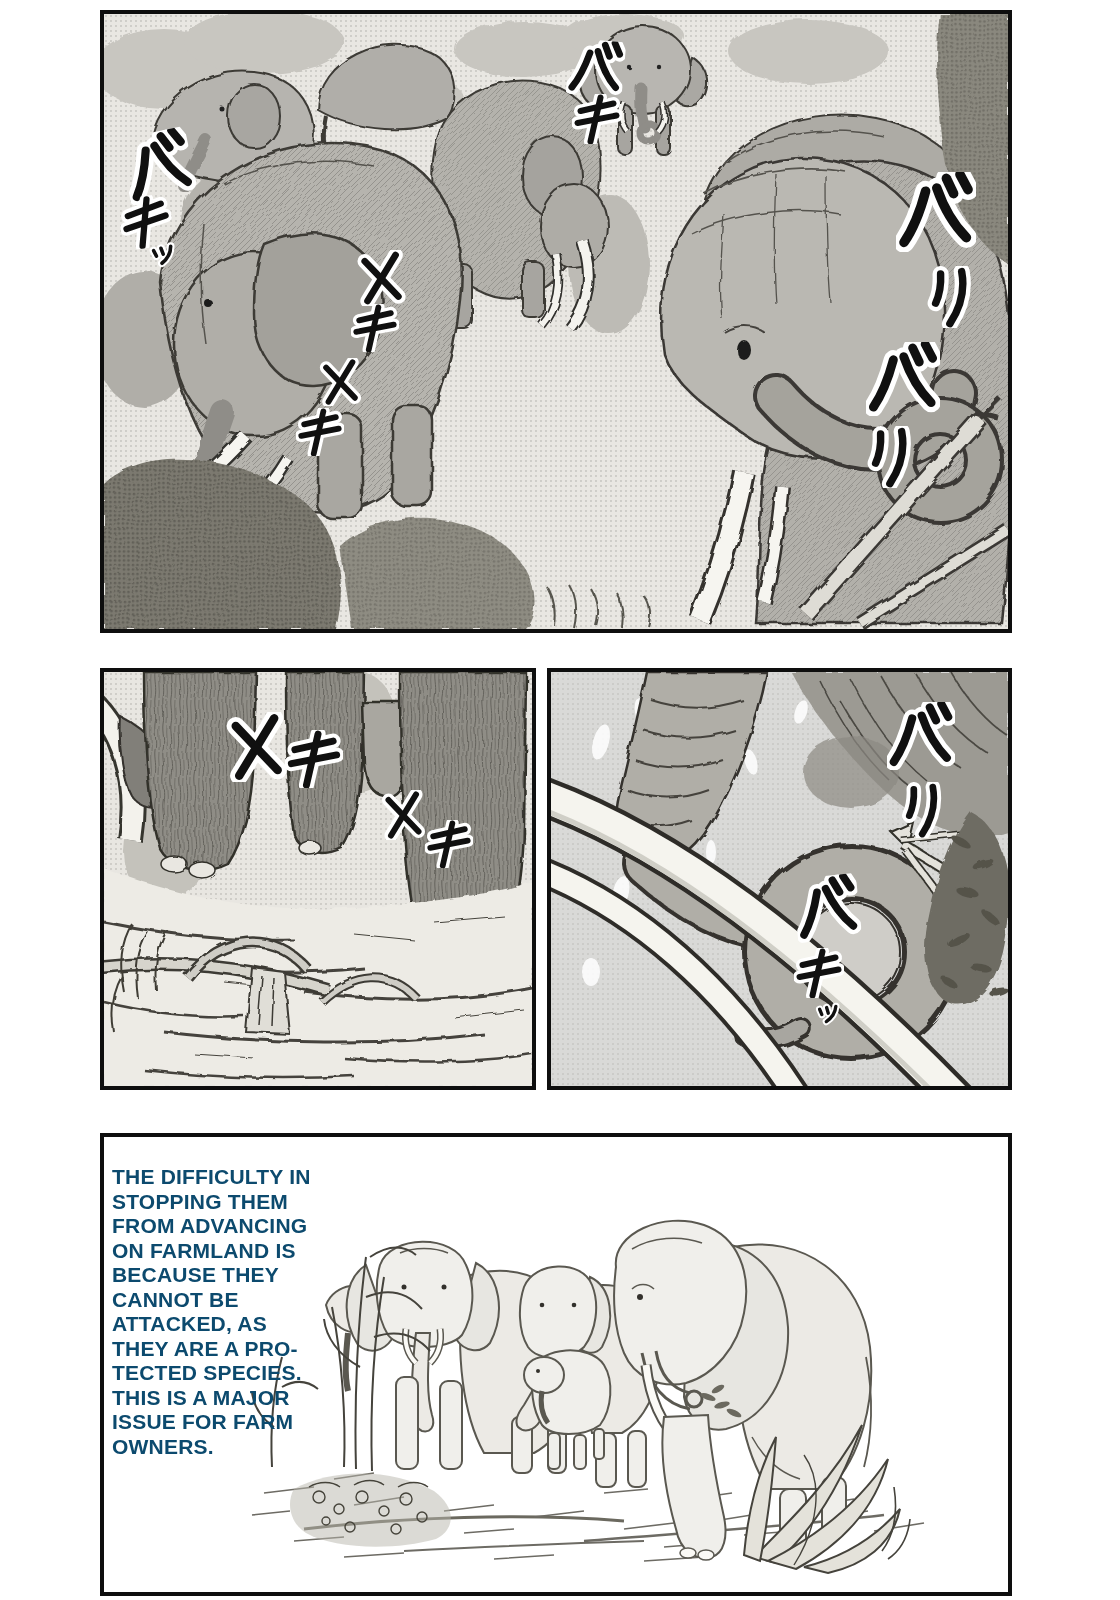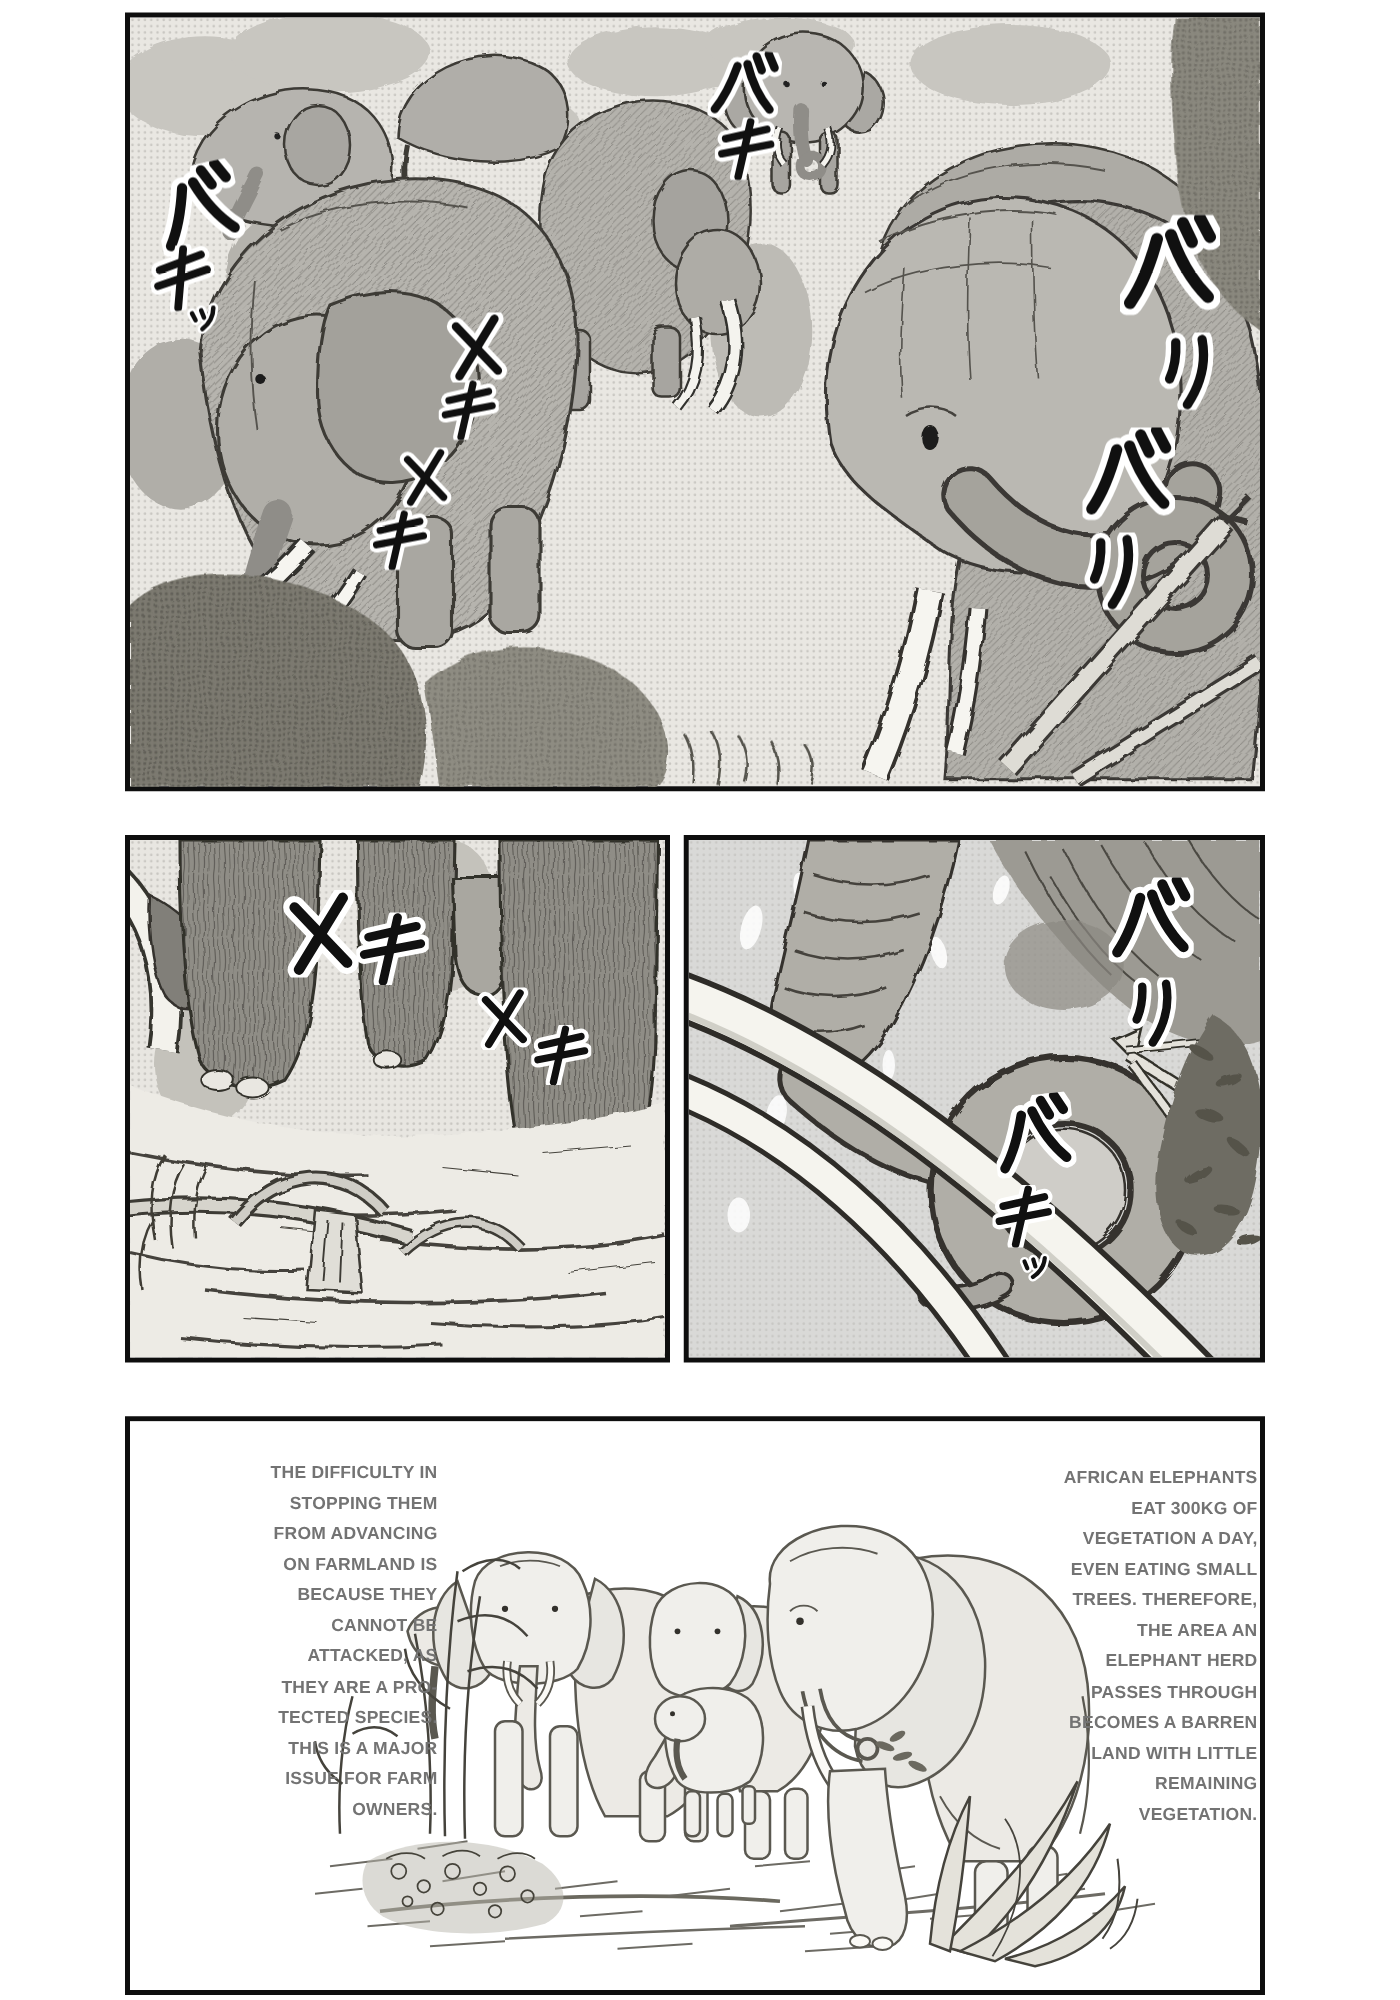--- a/index.html
+++ b/index.html
@@ -4,22 +4,22 @@
 <style>
   html,body{margin:0;padding:0;background:#ffffff;}
   .page{position:relative;width:1120px;height:1600px;background:#fff;overflow:hidden;
         font-family:"Liberation Sans",sans-serif;}
   .panel{position:absolute;border:4px solid #0e0e0e;background:#fff;box-sizing:border-box;overflow:hidden;}
   .panel > svg.art{position:absolute;left:0;top:0;width:100%;height:100%;}
   .sfx{position:absolute;left:0;top:0;width:100%;height:100%;pointer-events:none;}
   .sfx-char{position:absolute;overflow:visible;}
   use.sfx-outline{stroke:#ffffff;stroke-width:26;fill:none;stroke-linecap:round;stroke-linejoin:round;}
   use.sfx-ink{stroke:#101010;stroke-width:12;fill:none;stroke-linecap:round;stroke-linejoin:round;}
-  .caption{position:absolute;white-space:pre-line;text-align:right;color:#737373;
-           font-weight:700;font-size:14px;line-height:24.5px;letter-spacing:0.2px;}
+  .caption{position:absolute;white-space:pre-line;text-align:left;color:#0c4a6e;
+           font-weight:700;font-size:21px;line-height:24.5px;letter-spacing:0.2px;}
   .defs-holder{position:absolute;width:0;height:0;overflow:hidden;}
 </style>
 </head>
 <body>
 
 <svg class="defs-holder" aria-hidden="true">
   <defs>
     <pattern id="ht" width="5" height="5" patternUnits="userSpaceOnUse">
       <circle cx="2" cy="2" r="1.05" fill="#a9a7a2"></circle>
     </pattern>
@@ -542,27 +542,15 @@
 FROM ADVANCING
 ON FARMLAND IS
 BECAUSE THEY
 CANNOT BE
 ATTACKED, AS
 THEY ARE A PRO-
 TECTED SPECIES.
 THIS IS A MAJOR
 ISSUE FOR FARM
 OWNERS.</div>
-    <div class="caption" style="left:634px;top:32px;width:268px;">AFRICAN ELEPHANTS
-EAT 300KG OF
-VEGETATION A DAY,
-EVEN EATING SMALL
-TREES. THEREFORE,
-THE AREA AN
-ELEPHANT HERD
-PASSES THROUGH
-BECOMES A BARREN
-LAND WITH LITTLE
-REMAINING
-VEGETATION.</div>
   </div>
 
 </div>
 
 </body></html>

